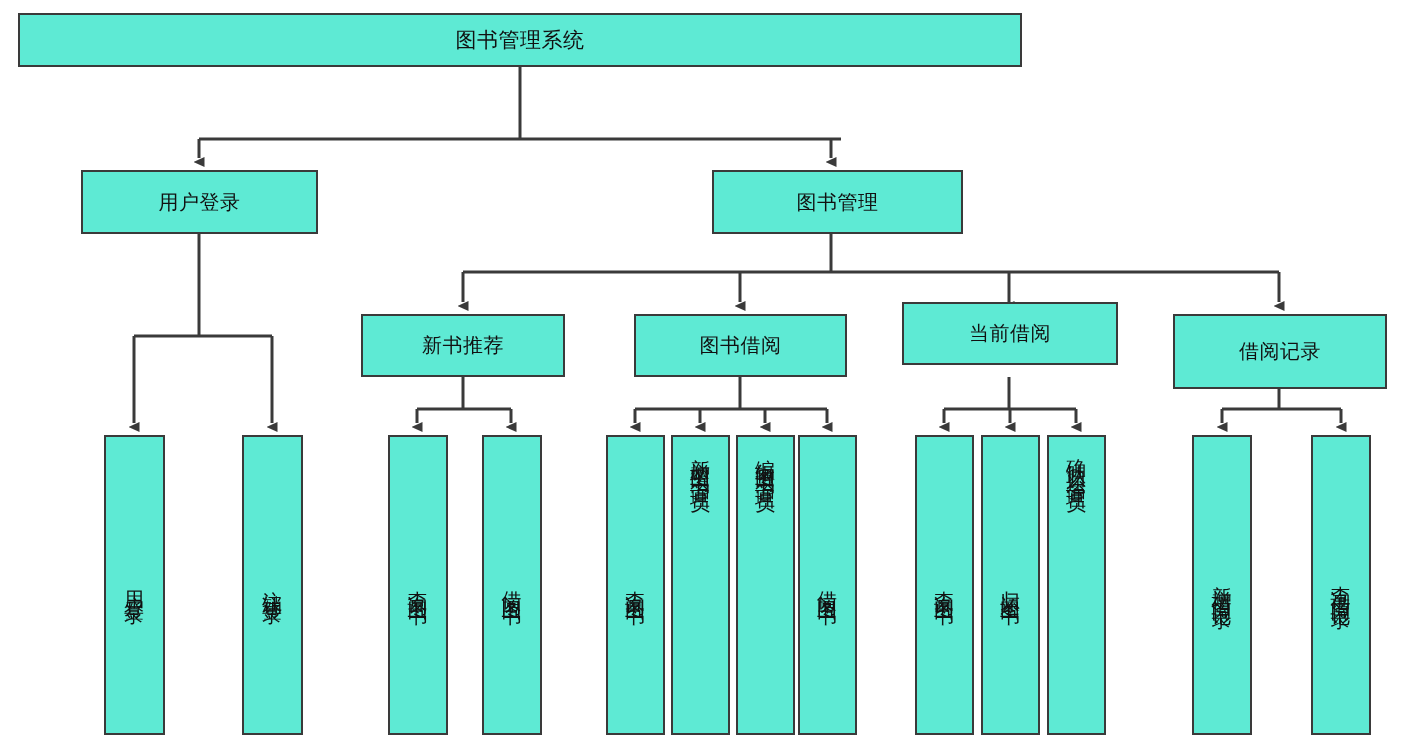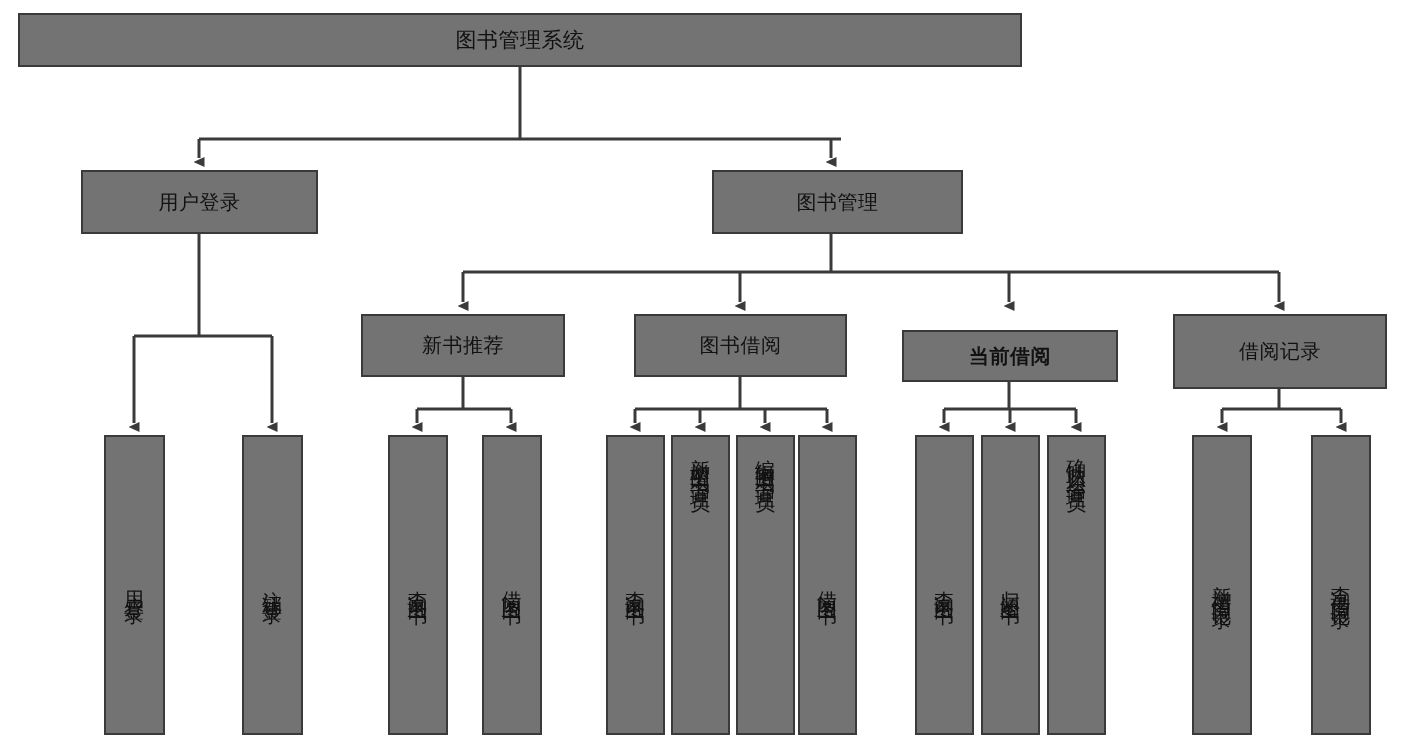--- a/index.html
+++ b/index.html
@@ -23,21 +23,21 @@
     left: 0;
     top: 0;
     width: 1405px;
     height: 747px;
     pointer-events: none;
   }
   .node {
     position: absolute;
     box-sizing: border-box;
     border: 2px solid #3a3a3a;
-    background: #737373;
+    background: #5eead4;
     display: flex;
     align-items: center;
     justify-content: center;
     color: #111111;
     text-align: center;
     overflow: hidden;
   }
   .node.level-0 {
     font-size: 21px;
     letter-spacing: 0.5px;
@@ -142,21 +142,21 @@
   <div class="node level-1" style="left:712px; top:170px; width:251px; height:64px;">
     <span>图书管理</span>
   </div>
 
   <div class="node level-2" style="left:361px; top:314px; width:204px; height:63px;">
     <span>新书推荐</span>
   </div>
   <div class="node level-2" style="left:634px; top:314px; width:213px; height:63px;">
     <span>图书借阅</span>
   </div>
-  <div class="node level-2" style="left:902px; top:330px; width:216px; height:52px;font-weight:bold;">
+  <div class="node level-2" style="left:902px; top:302px; width:216px; height:63px;">
     <span>当前借阅</span>
   </div>
   <div class="node level-2" style="left:1173px; top:314px; width:214px; height:75px;">
     <span>借阅记录</span>
   </div>
 
   <div class="node leaf centered" style="left:104px; top:435px; width:61px; height:300px;">
     <span class="vlabel">用户登录</span>
   </div>
   <div class="node leaf centered" style="left:242px; top:435px; width:61px; height:300px;">

